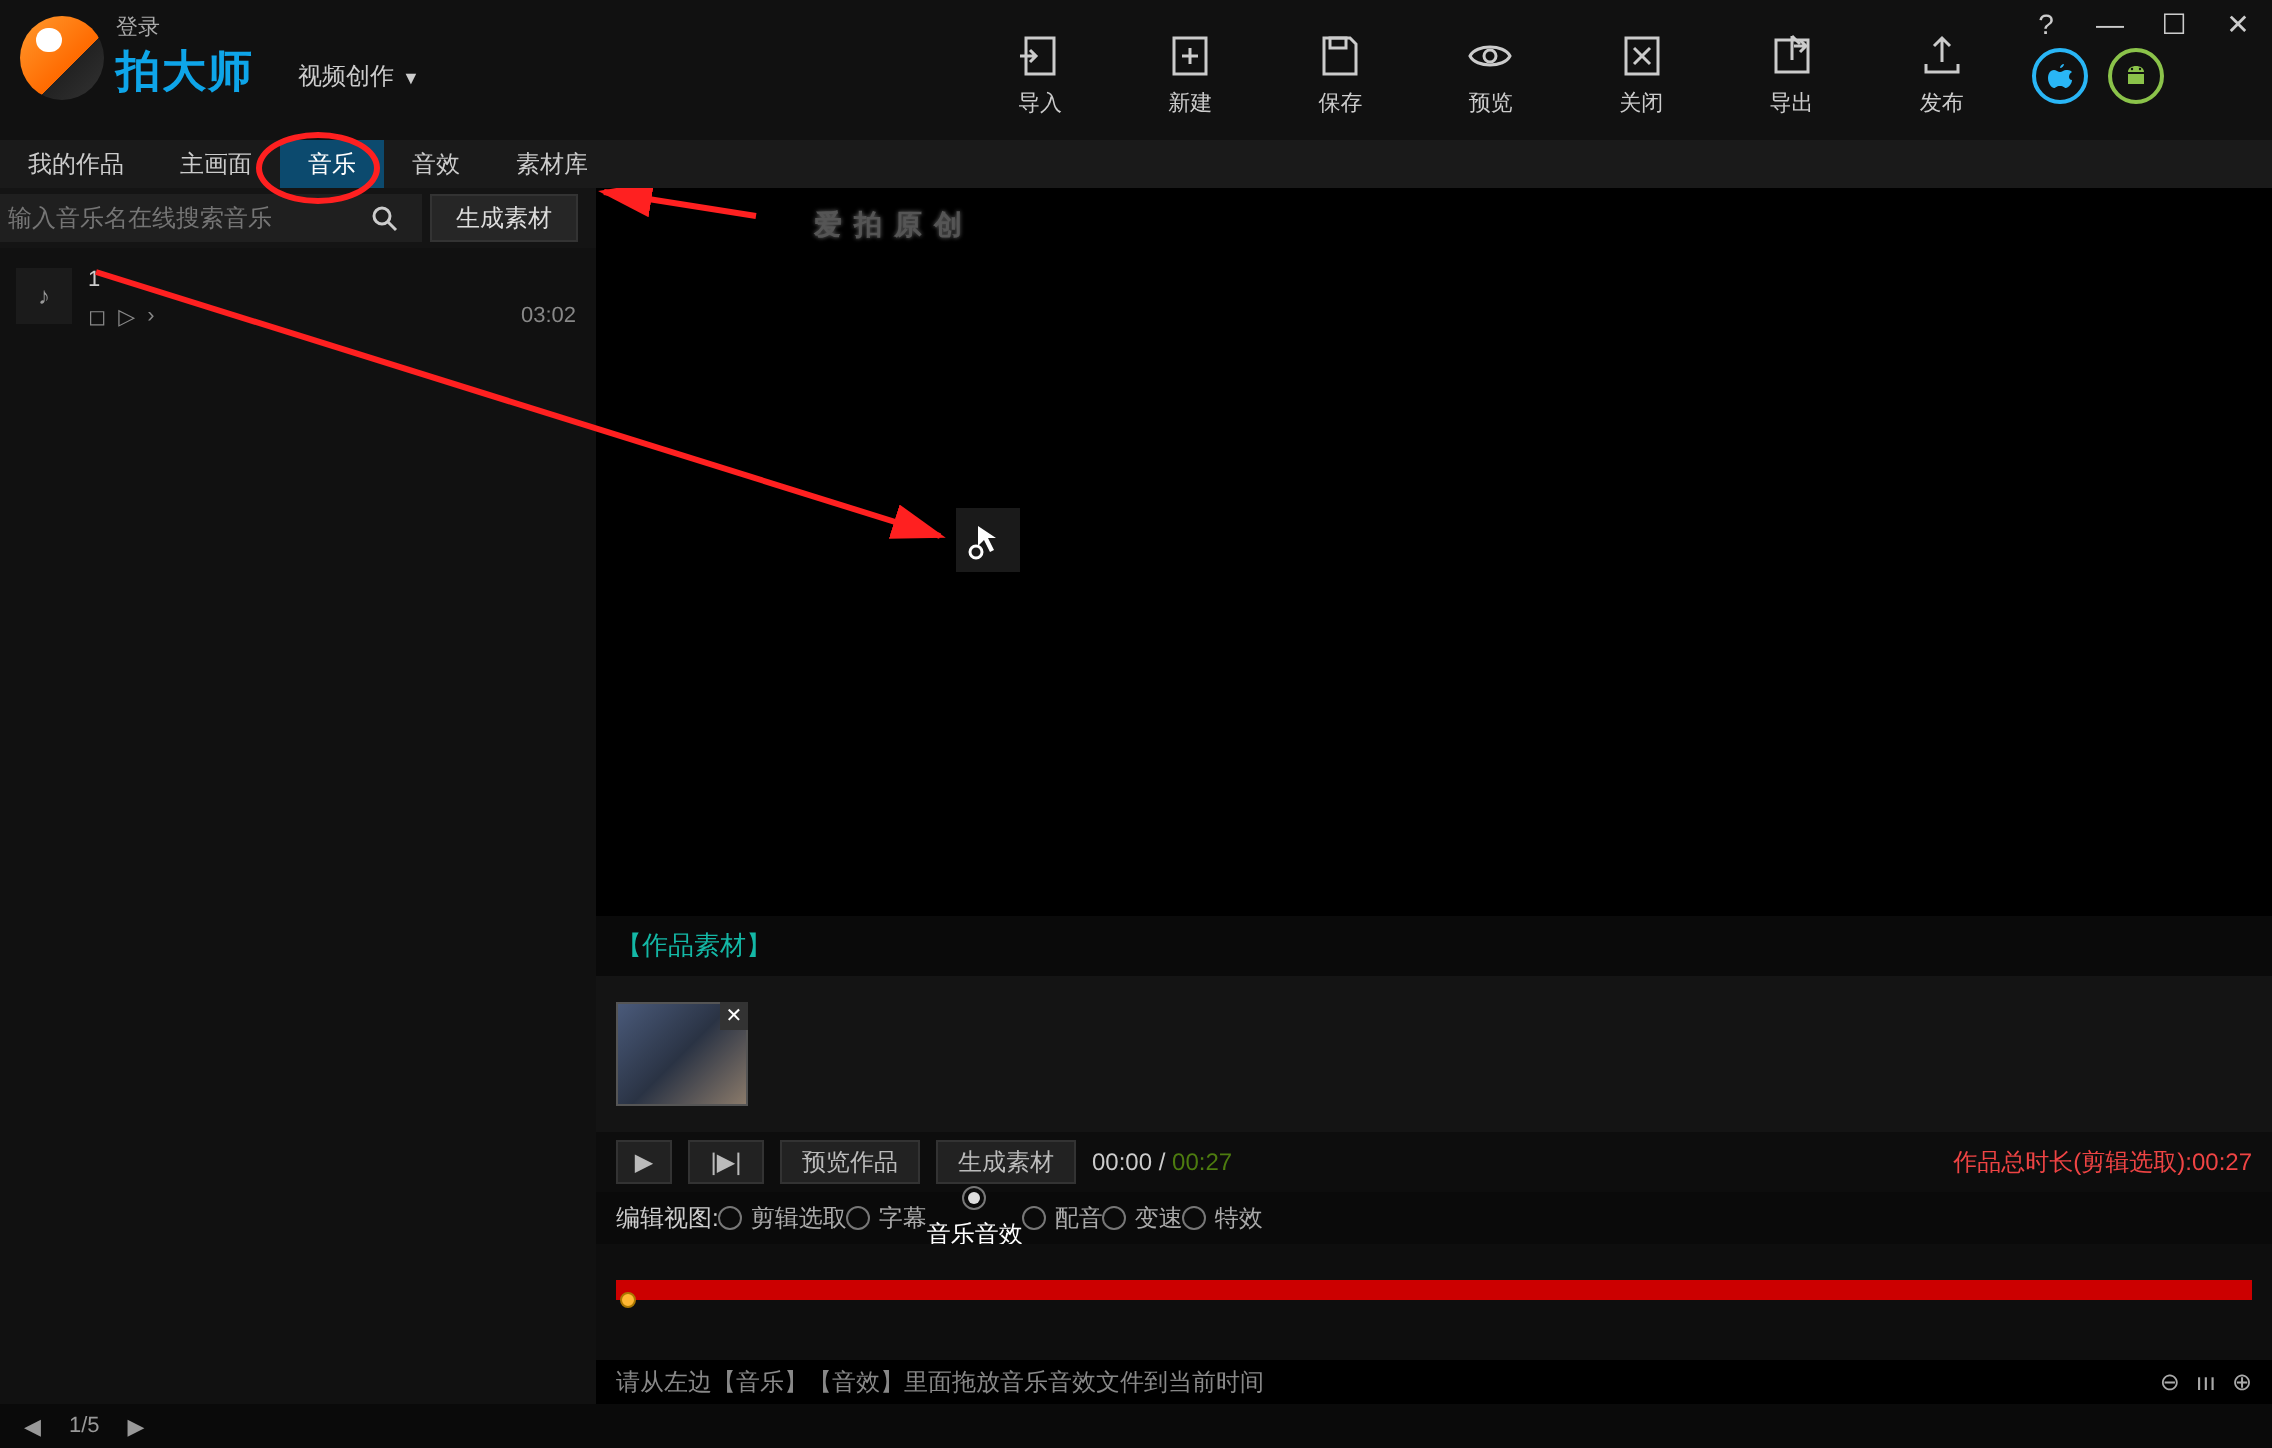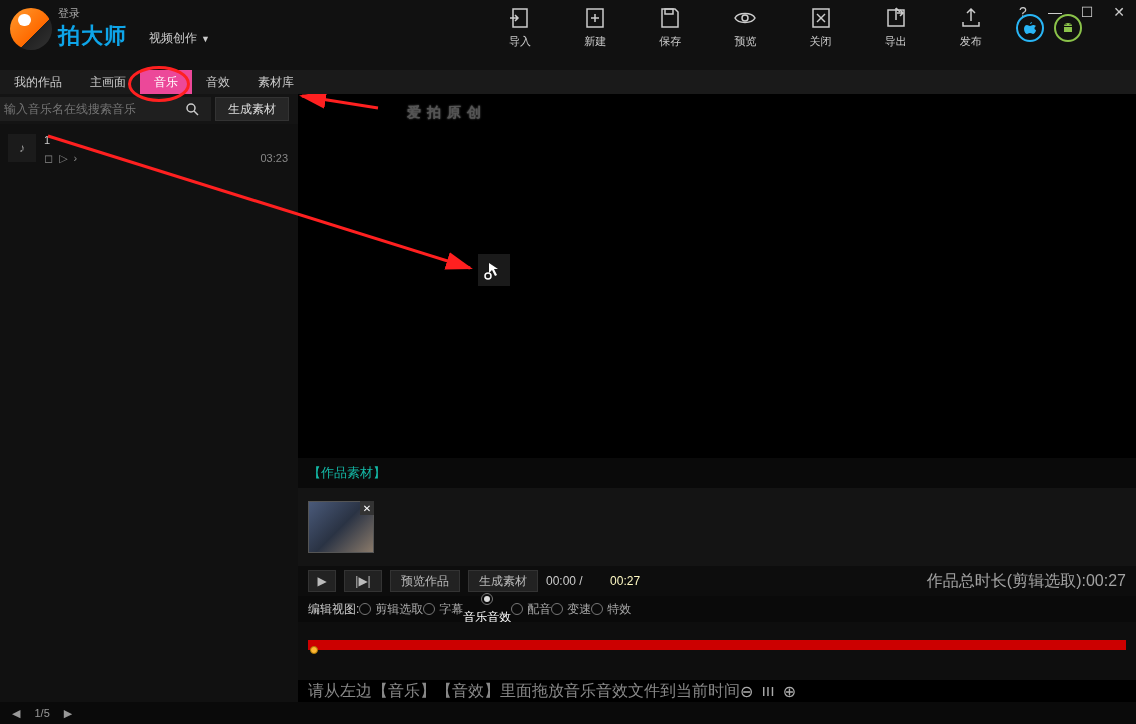--- a/index.html
+++ b/index.html
@@ -48,21 +48,21 @@
 
 .win-controls {
   position: absolute; top: 4px; right: 8px;
   display: flex; gap: 14px; align-items: center;
   color: #ccc; font-size: 14px;
 }
 .win-controls span { cursor: pointer; width: 18px; text-align: center; }
 
 
 .top-toolbar {
-  position: absolute; top: 6px; right: 54px; left: 490px;
+  position: absolute; top: 16px; right: 54px; left: 490px;
   display: flex; justify-content: space-between;
   align-items: center;
 }
 .tb-item {
   display: flex; flex-direction: column; align-items: center;
   color: #ccc; cursor: pointer; gap: 4px; width: 60px;
 }
 .tb-item .ico { width: 24px; height: 24px; display: flex; align-items: center; justify-content: center; }
 .tb-item .lbl { font-size: 11px; }
 .store-item { width: 28px; height: 28px; border-radius: 50%; border: 2px solid; display: flex; align-items: center; justify-content: center; cursor: pointer; }
@@ -76,21 +76,21 @@
   background: #1a1a1a;
   height: 24px;
 }
 .tab {
   padding: 0 14px;
   line-height: 24px;
   color: #ccc;
   cursor: pointer;
   font-size: 12px;
 }
-.tab.active { background: #ec4899; color: #fff; }
+.tab.active { background: #0c4a6e; color: #fff; }
 .tab-circle {
   position: absolute;
   left: 128px; top: 66px;
   width: 62px; height: 36px;
   border: 3px solid #ff2020;
   border-radius: 50%;
   pointer-events: none;
   z-index: 50;
 }
 
@@ -202,23 +202,23 @@
   padding: 0 10px; gap: 8px;
 }
 .pb-btn {
   height: 22px; padding: 0 4px;
   background: #222; border: 1px solid #333;
   color: #bbb; cursor: pointer;
   display: flex; align-items: center; justify-content: center;
 }
 .pb-btn.txt { padding: 0 10px; font-size: 12px; }
 .pb-time { color: #ccc; font-size: 12px; }
-.pb-time .total { color: #fef9c3; margin-left: 24px; }
+.pb-time .total { color: #4d7c0f; }
 .pb-spacer { flex: 1; }
-.pb-dur { color: #a3a3a3; font-size: 16px; }
+.pb-dur { color: #ef4444; font-size: 12px; }
 
 
 .editview-row {
   height: 26px; display: flex; align-items: center;
   padding: 0 10px; background: #0a0a0a;
 }
 .ev-label { color: #ccc; }
 .ev-radio {
   display: flex; align-items: center; gap: 4px; color: #aaa; cursor: pointer;
 }
@@ -245,21 +245,22 @@
   position: absolute; left: 0px; top: -6px;
   width: 10px; height: 14px;
 }
 .timeline-marker::before {
   content: ""; position: absolute; left: 2px; top: 12px;
   width: 6px; height: 6px; background: #ffb733; border-radius: 50%;
   border: 1px solid #aa7700;
 }
 .hint-row {
   height: 22px; display: flex; align-items: center;
-  padding: 0 10px; color: #888; font-size: 16px;
+  justify-content: space-between;
+  padding: 0 10px; color: #888; font-size: 12px;
   background: #000;
 }
 .hint-row .zoom { display: flex; gap: 8px; align-items: center; color: #aaa; }
 .hint-row .zoom span { cursor: pointer; }
 
 
 .status-bar {
   position: absolute; left: 0; right: 0; bottom: 0;
   height: 22px; background: #0a0a0a;
   display: flex; align-items: center; padding: 0 8px;
@@ -401,21 +402,21 @@
         <div class="music-item">
           <div class="music-icon">♪</div>
           <div class="music-meta">
             <div class="music-idx">1</div>
             <div class="music-row2">
               <div class="music-ctrls">
                 <span>◻</span>
                 <span>▷</span>
                 <span>›</span>
               </div>
-              <div>03:23</div>
+              <div>03:02</div>
             </div>
           </div>
         </div>
       </div>
   </div>
 
   <div class="right-panel">
     <div class="preview-area">
       <div class="watermark-area" id="watermark">
           <span class="wm-box">爱</span>

